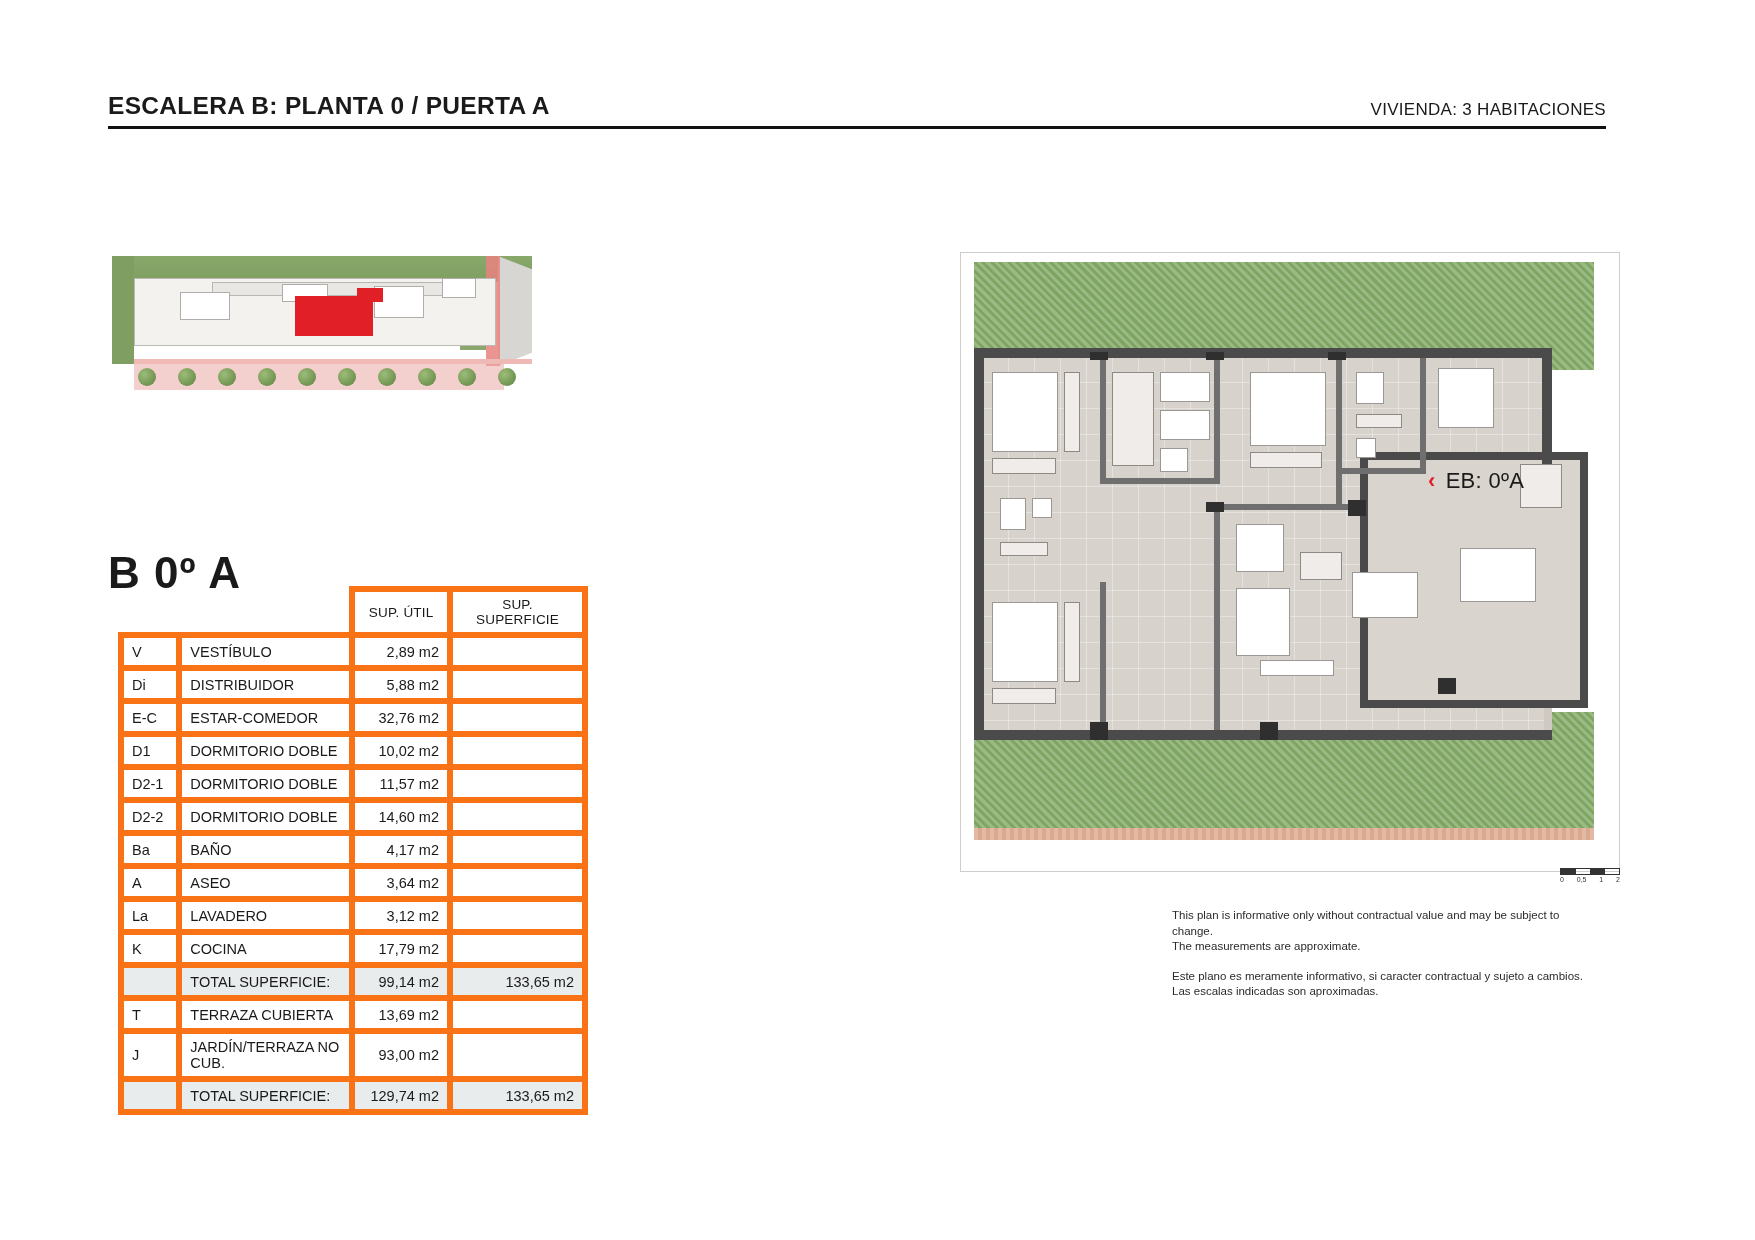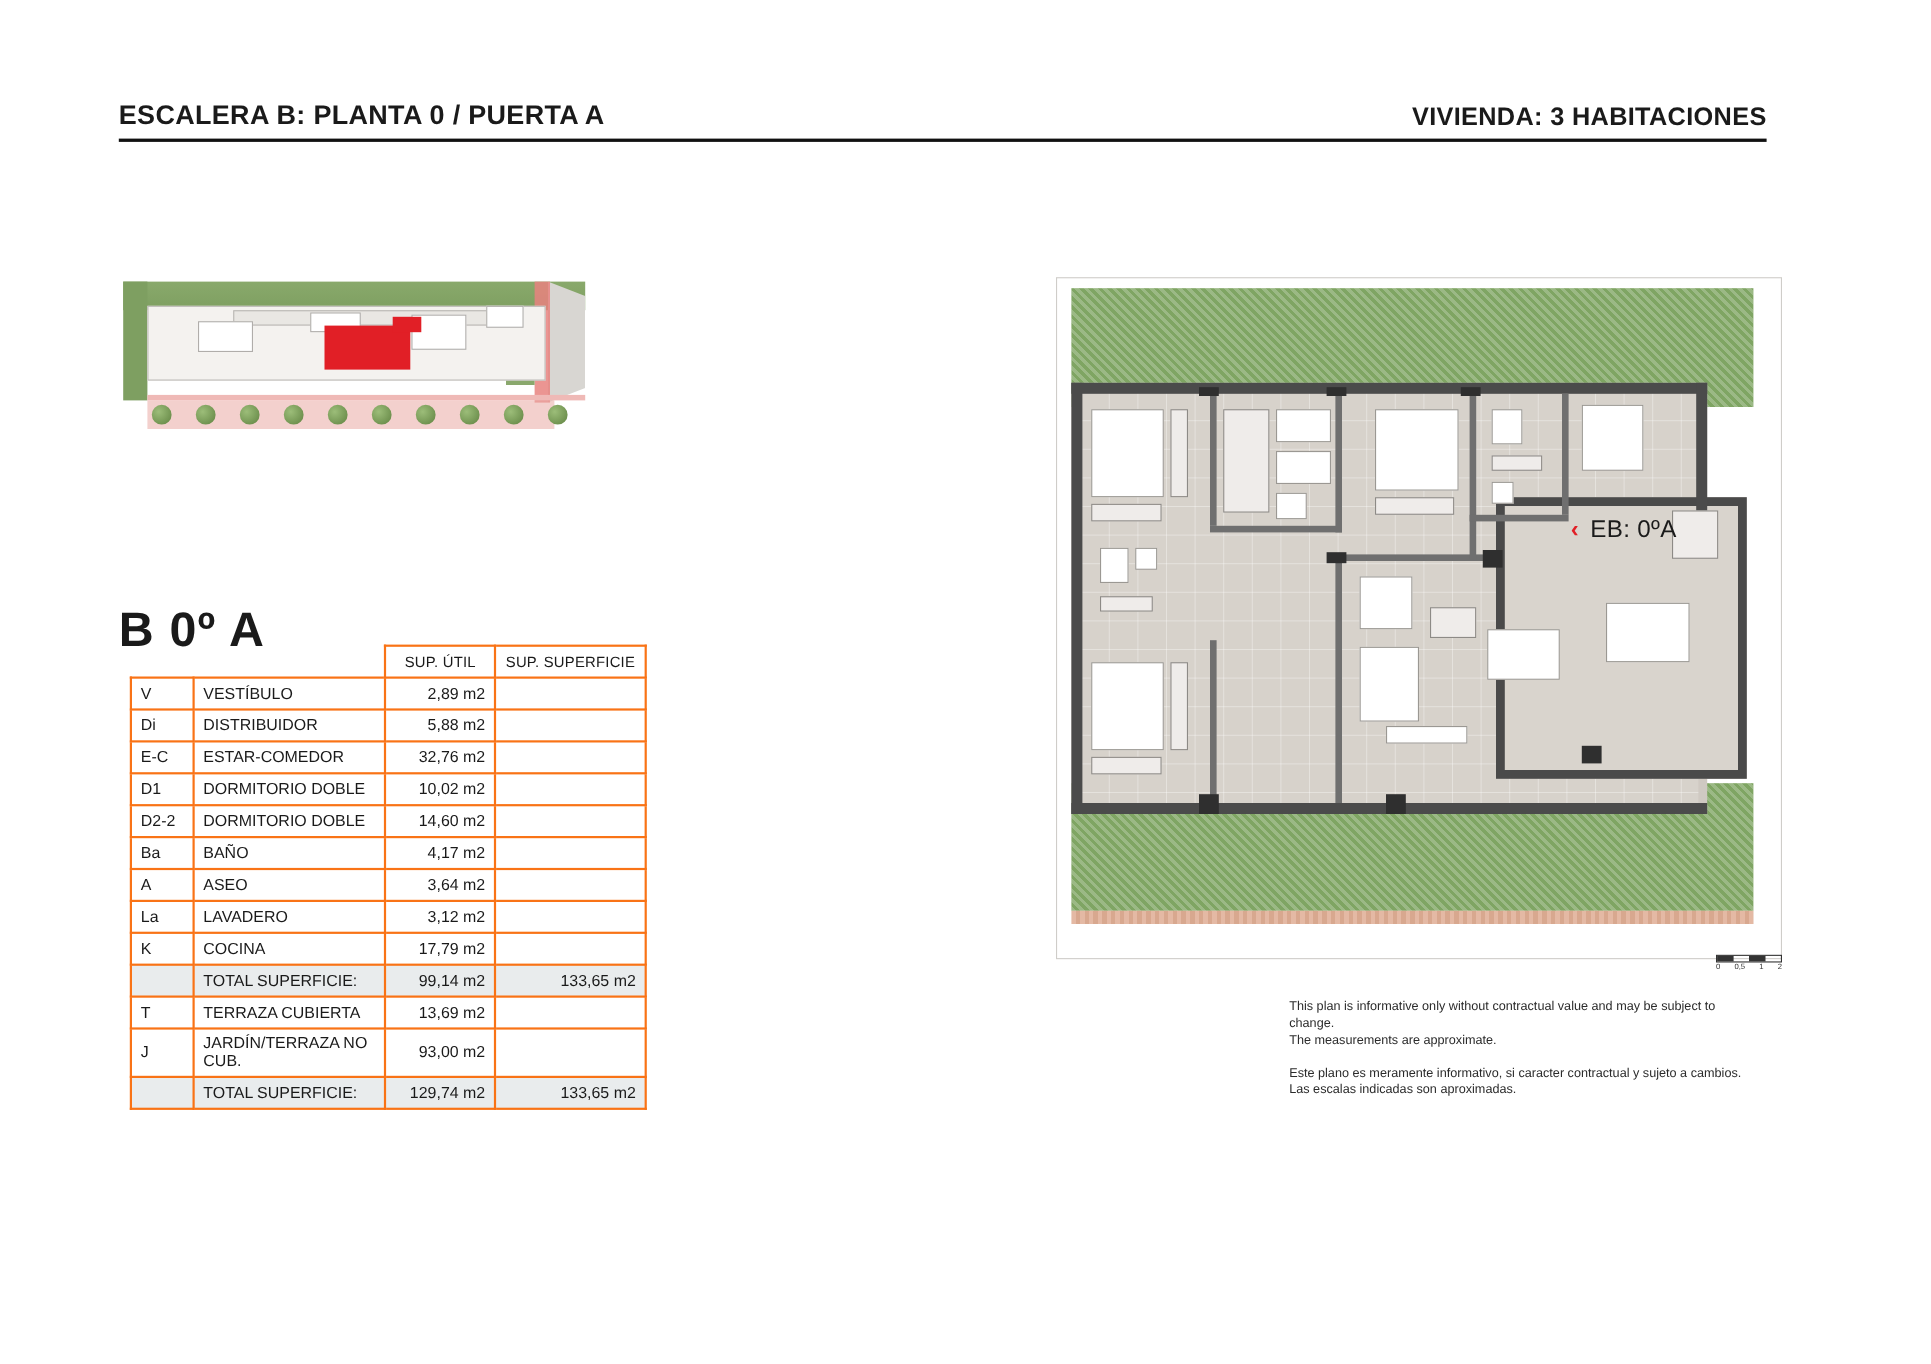--- a/index.html
+++ b/index.html
@@ -27,22 +27,22 @@
     align-items: flex-end;
     border-bottom: 3px solid #111;
     padding-bottom: 6px;
   }
   .header-left {
     font-size: 24.5px;
     font-weight: bold;
     letter-spacing: 0.3px;
   }
   .header-right {
-    font-size: 23px;
-    font-weight: bold;
+    font-size: 17px;
+    font-weight: normal;
     letter-spacing: 0.3px;
   }
 
   
   .sitemap {
     position: absolute;
     left: 112px;
     top: 256px;
     width: 420px;
     height: 134px;
@@ -138,21 +138,21 @@
   
   .surface-table {
     position: absolute;
     left: 118px;
     top: 586px;
     width: 470px;
     border-collapse: collapse;
     font-size: 14.5px;
   }
   .surface-table td, .surface-table th {
-    border: 2px solid #f97316;
+    border: 6px solid #f97316;
     padding: 5px 8px;
     height: 17px;
     font-weight: normal;
     color: #1a1a1a;
     background: #ffffff;
   }
   .surface-table .c-code   { width: 48px; text-align: left; }
   .surface-table .c-name   { width: 176px; text-align: left; }
   .surface-table .c-util   { width: 104px; text-align: right; }
   .surface-table .c-const  { width: 140px; text-align: right; }
@@ -370,20 +370,26 @@
       <td class="c-util">32,76 m2</td>
       <td class="c-const empty"></td>
     </tr>
     <tr>
       <td class="c-code">D1</td>
       <td class="c-name">DORMITORIO DOBLE</td>
       <td class="c-util">10,02 m2</td>
       <td class="c-const empty"></td>
     </tr>
     <tr>
+      <td class="c-code">D2-1</td>
+      <td class="c-name">DORMITORIO DOBLE</td>
+      <td class="c-util">11,57 m2</td>
+      <td class="c-const empty"></td>
+    </tr>
+    <tr>
       <td class="c-code">D2-2</td>
       <td class="c-name">DORMITORIO DOBLE</td>
       <td class="c-util">14,60 m2</td>
       <td class="c-const empty"></td>
     </tr>
     <tr>
       <td class="c-code">Ba</td>
       <td class="c-name">BAÑO</td>
       <td class="c-util">4,17 m2</td>
       <td class="c-const empty"></td>

